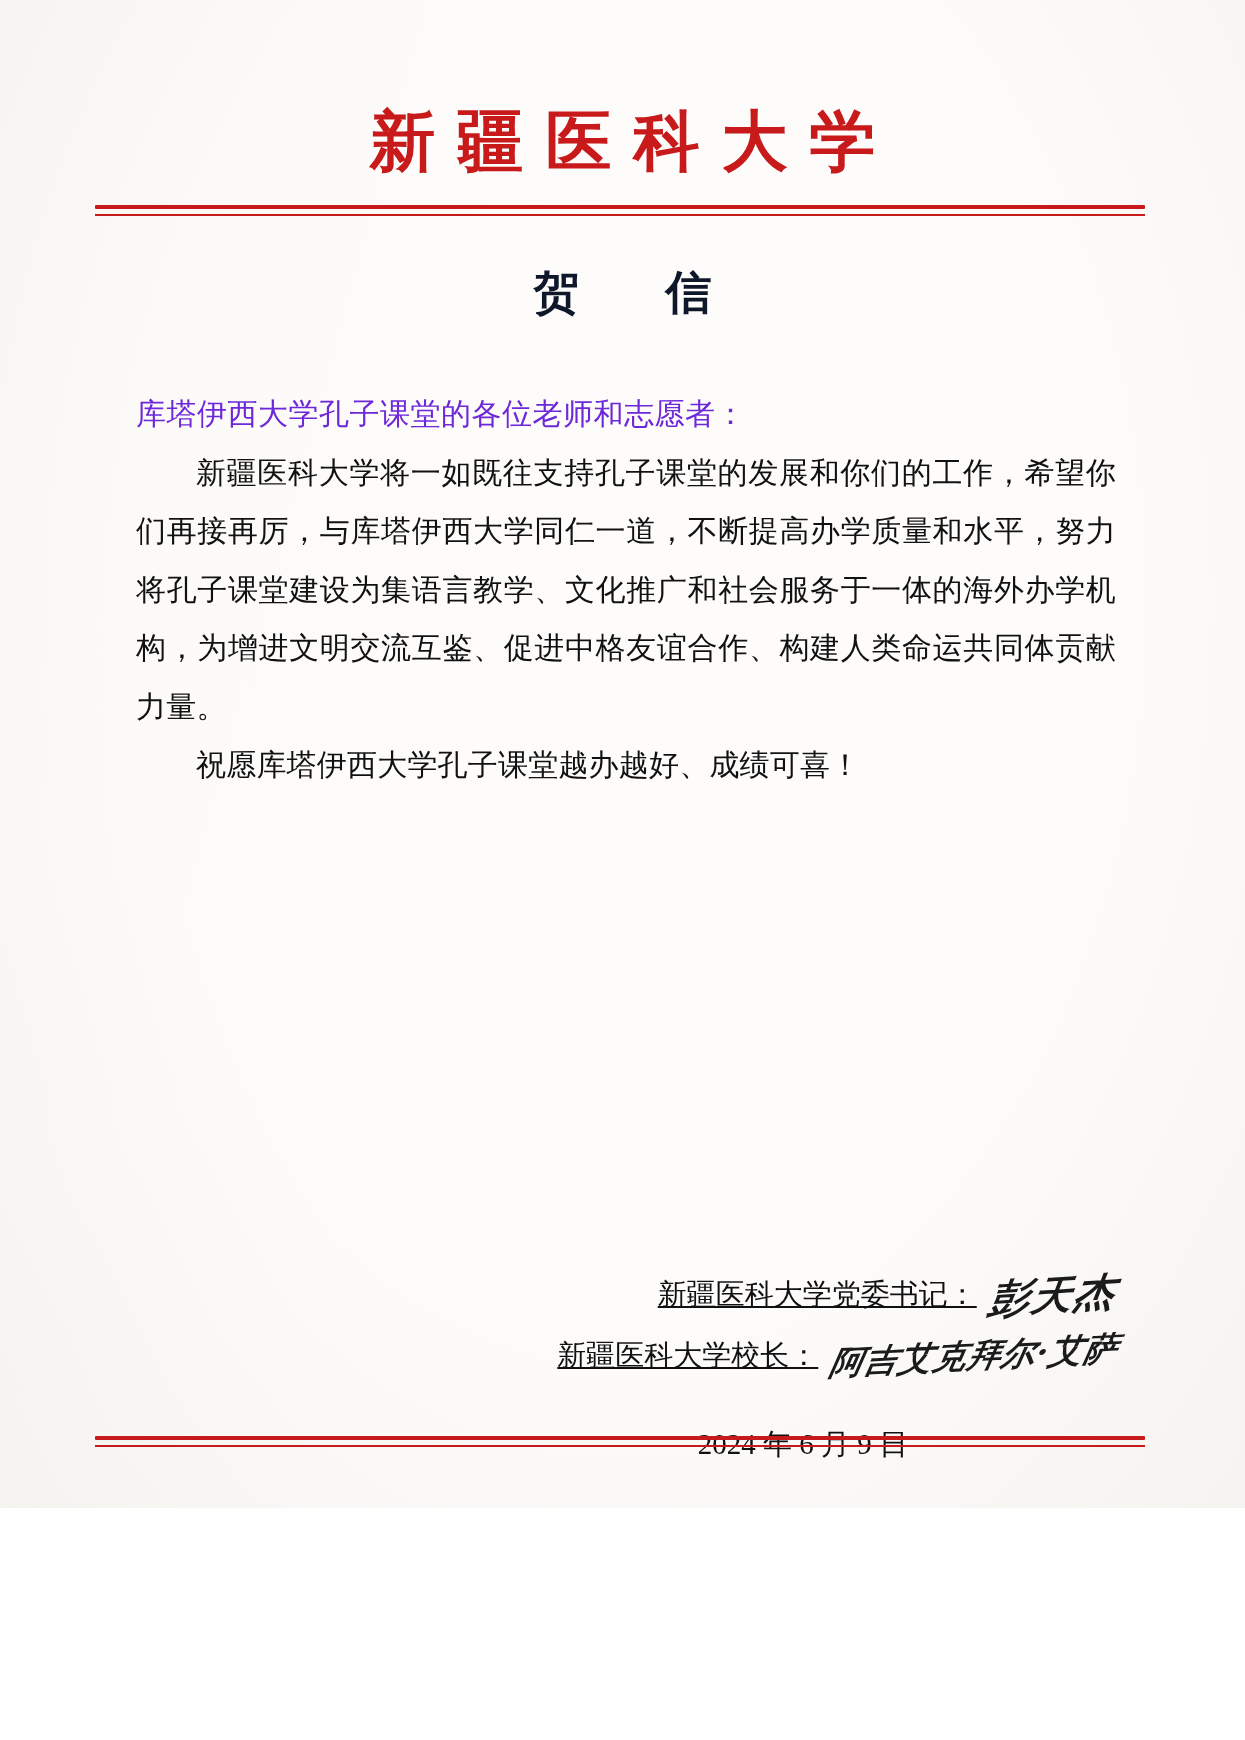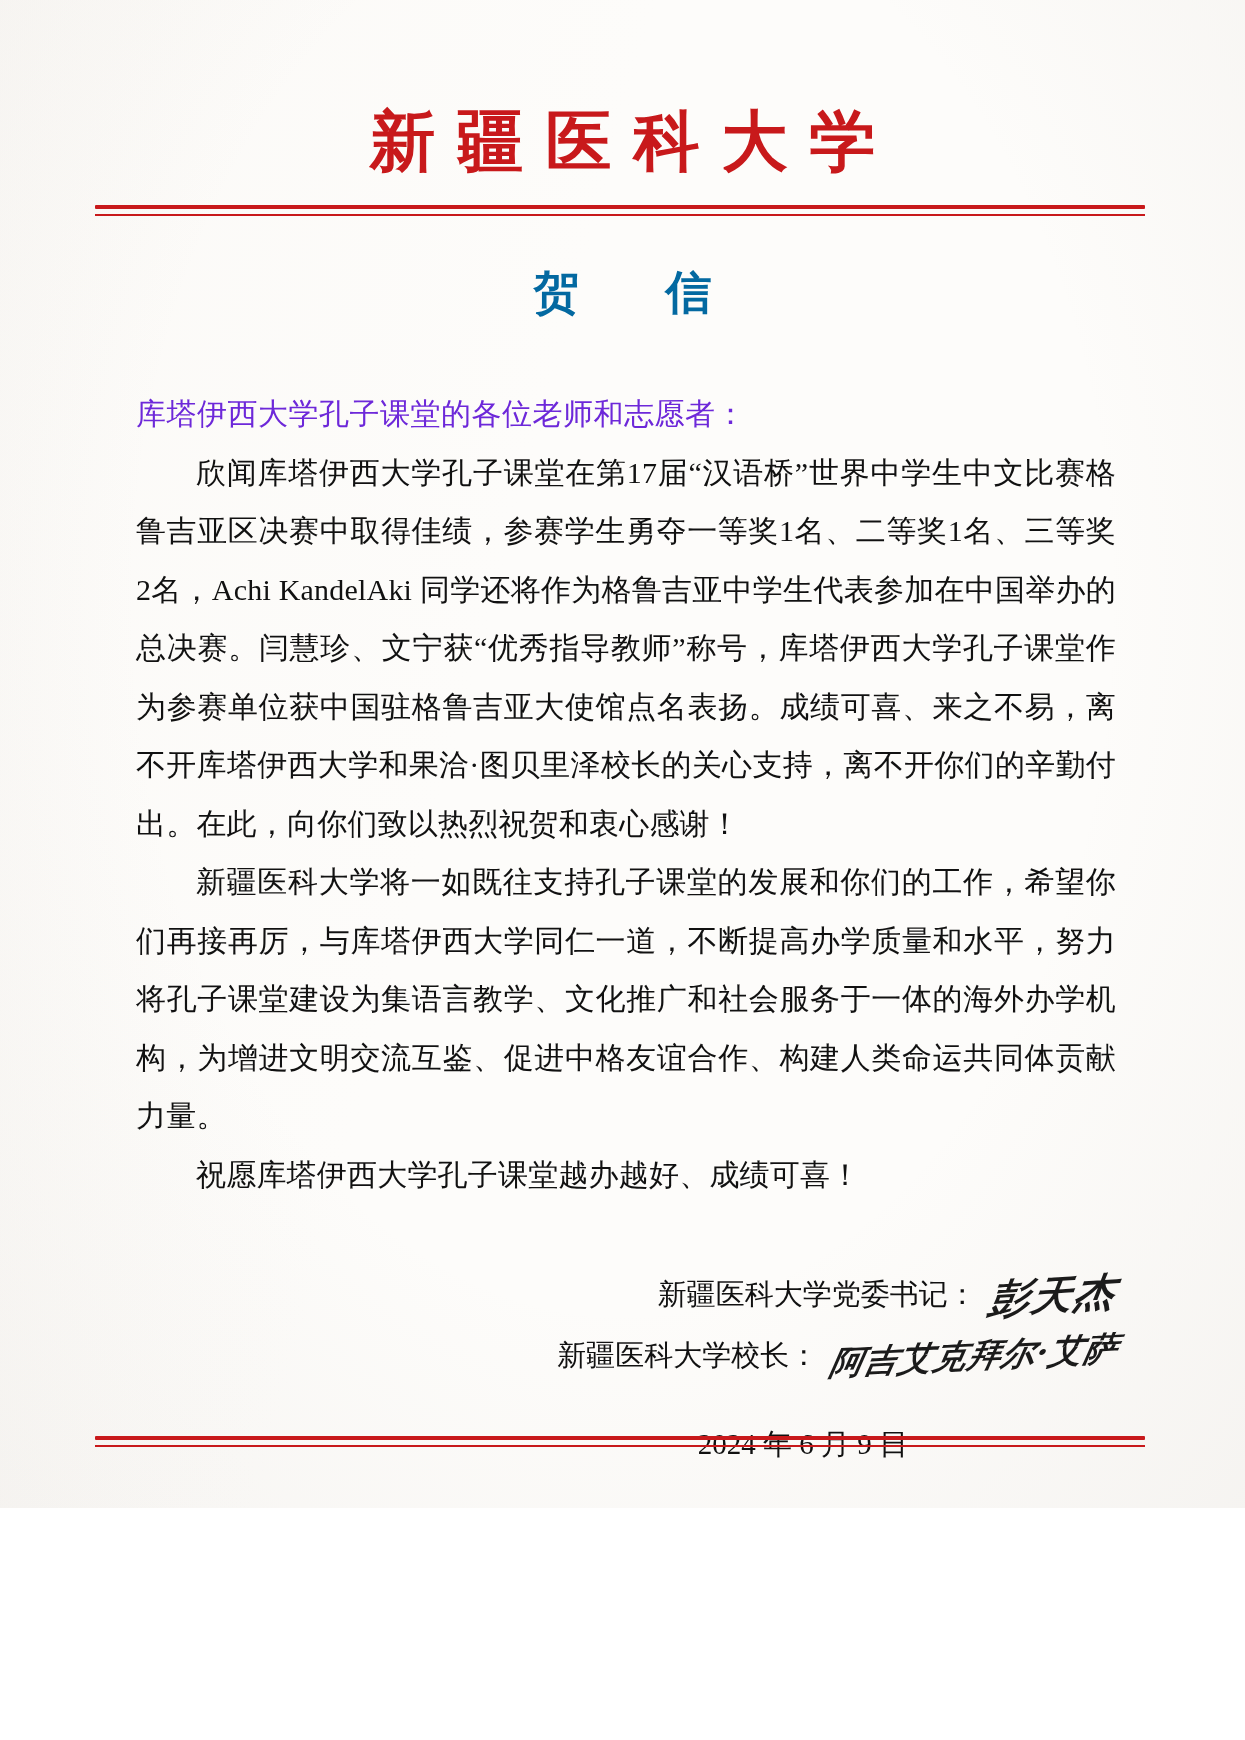--- a/index.html
+++ b/index.html
@@ -82,21 +82,21 @@
     position: absolute;
     top: 262px;
     left: 0;
     width: 100%;
     text-align: center;
     font-family: "DejaVu Serif", "Liberation Serif", serif;
     font-size: 46px;
     font-weight: bold;
     letter-spacing: 20px;
     text-indent: 20px;
-    color: #0369a1;
+    color: #0f172a;
   }
 
   .body-block {
     position: absolute;
     top: 385px;
     left: 136px;
     width: 980px;
   }
   .salutation {
     font-size: 30px;
@@ -126,20 +126,21 @@
     font-size: 29px;
     line-height: 1.5;
     color: #111;
     position: relative;
     height: 66px;
     white-space: nowrap;
   }
   .sig-label {
     display: inline-block;
     vertical-align: middle;
+    text-decoration: underline;
   }
   .sig-hand {
     display: inline-block;
     vertical-align: middle;
     font-family: "DejaVu Serif", serif;
     font-style: italic;
     font-weight: bold;
     color: #1b1b1b;
     font-size: 40px;
     letter-spacing: 2px;
@@ -170,21 +171,20 @@
   <div class="rule-top">
     <div class="rule-thick"></div>
     <div class="rule-thin"></div>
   </div>
 
   <div class="doc-title">贺　信</div>
 
   <div class="body-block">
     <div class="salutation">库塔伊西大学孔子课堂的各位老师和志愿者：</div>
 
-    <p class="para">欣闻库塔伊西大学孔子课堂在第17届“汉语桥”世界中学生中文比赛格鲁吉亚区决赛中取得佳绩，参赛学生勇夺一等奖1名、二等奖1名、三等奖2名，Achi KandelAki 同学还将作为格鲁吉亚中学生代表参加在中国举办的总决赛。闫慧珍、文宁获“优秀指导教师”称号，库塔伊西大学孔子课堂作为参赛单位获中国驻格鲁吉亚大使馆点名表扬。成绩可喜、来之不易，离不开库塔伊西大学和果洽·图贝里泽校长的关心支持，离不开你们的辛勤付出。在此，向你们致以热烈祝贺和衷心感谢！</p>
 
     <p class="para">新疆医科大学将一如既往支持孔子课堂的发展和你们的工作，希望你们再接再厉，与库塔伊西大学同仁一道，不断提高办学质量和水平，努力将孔子课堂建设为集语言教学、文化推广和社会服务于一体的海外办学机构，为增进文明交流互鉴、促进中格友谊合作、构建人类命运共同体贡献力量。</p>
 
     <p class="para">祝愿库塔伊西大学孔子课堂越办越好、成绩可喜！</p>
   </div>
 
   <div class="signature-block">
     <div class="sig-line">
       <span class="sig-label">新疆医科大学党委书记：</span>
       <span class="sig-hand">彭天杰</span>

